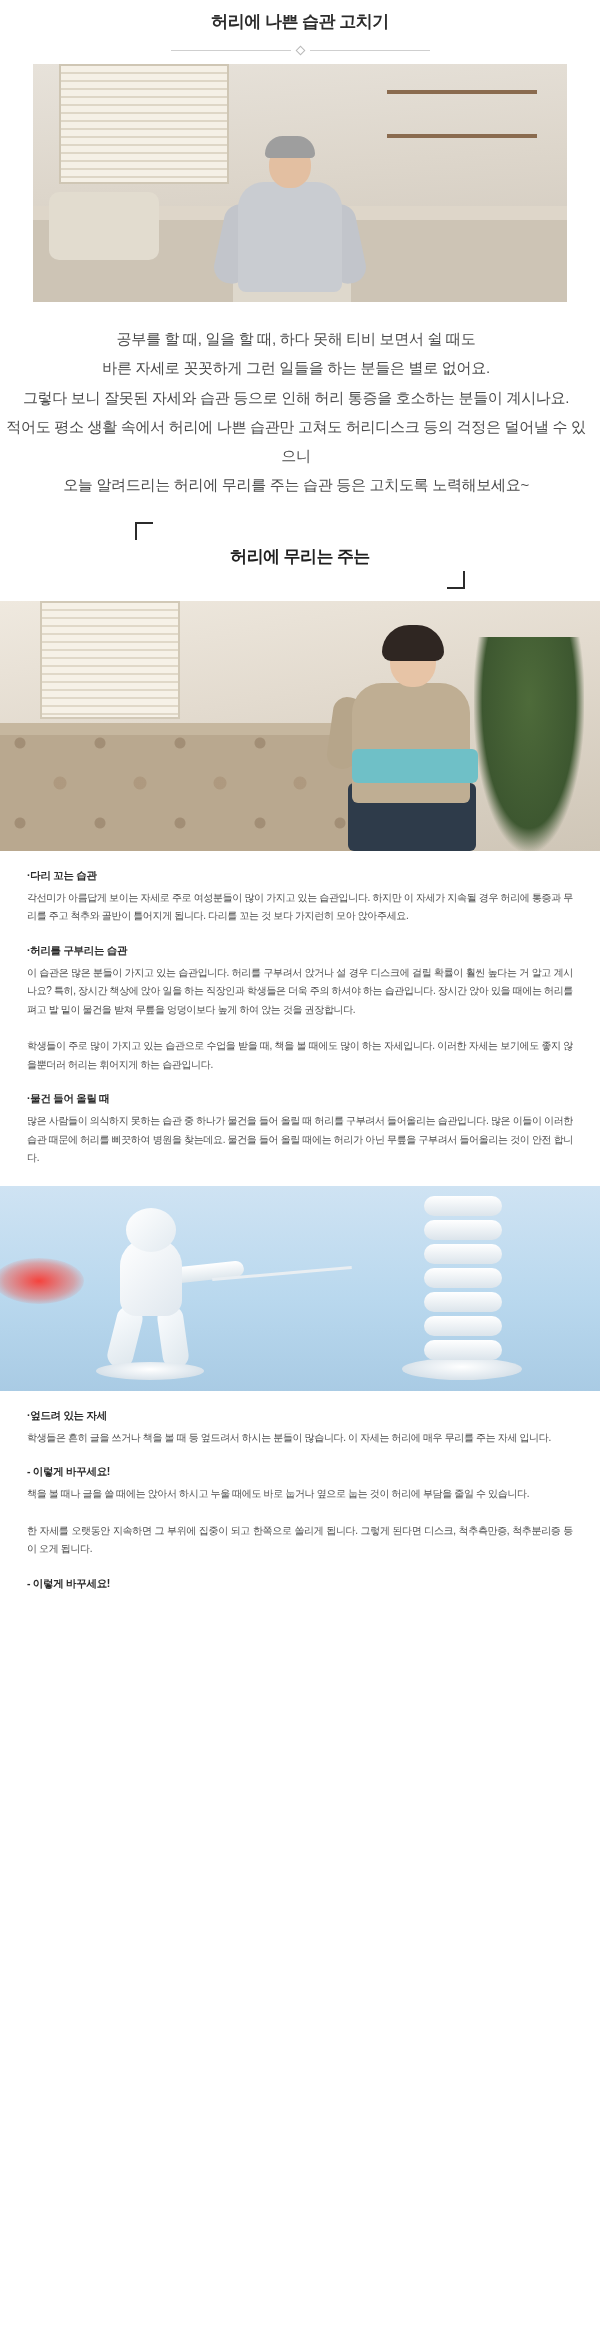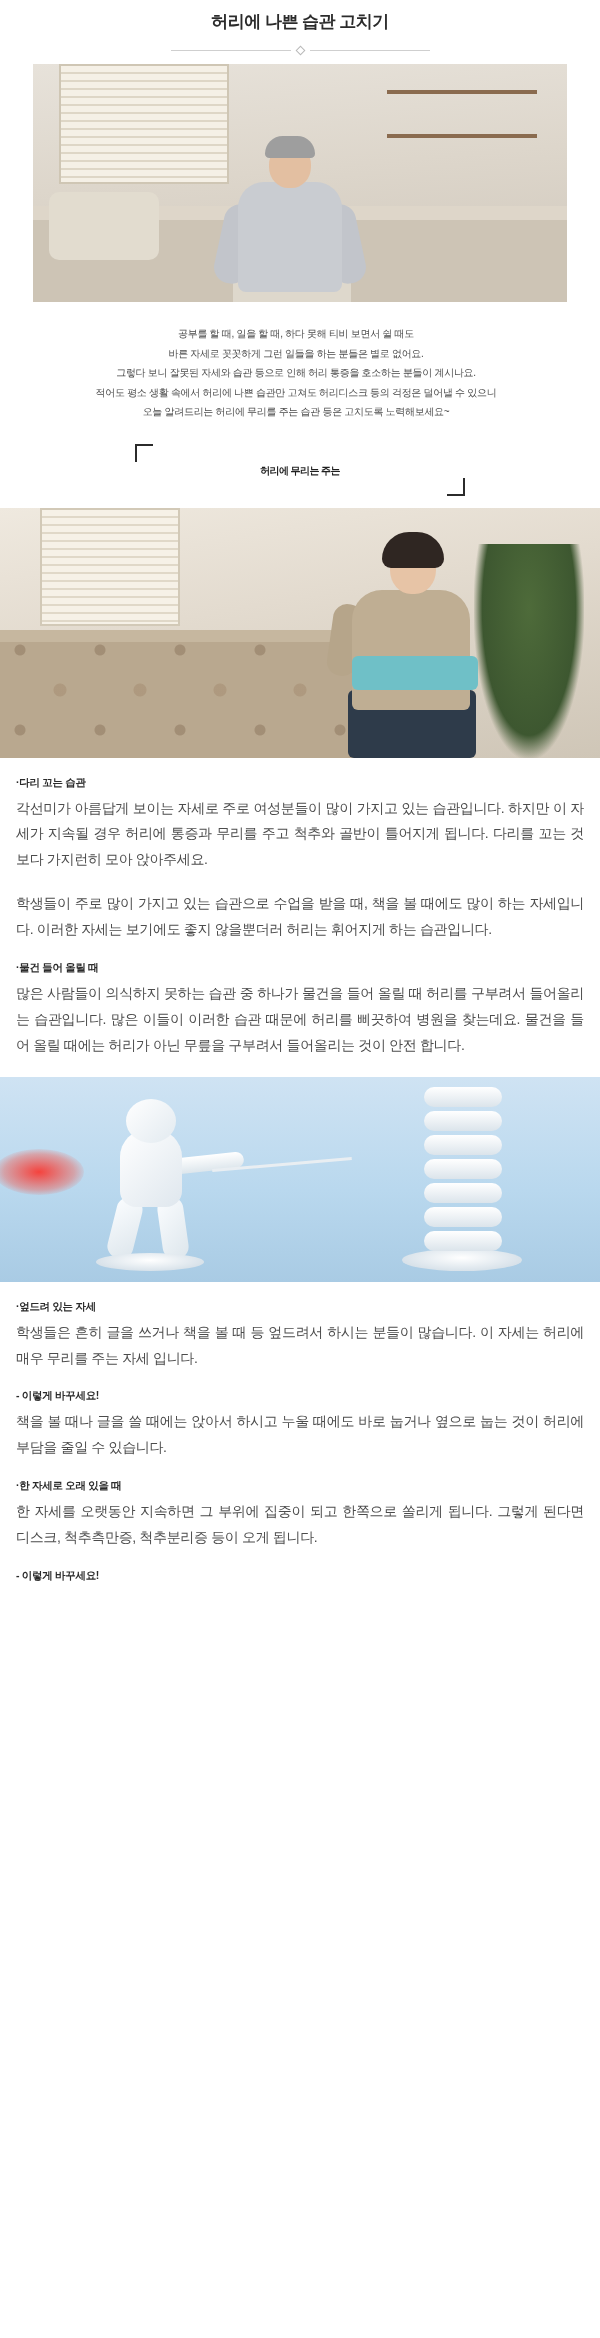--- a/index.html
+++ b/index.html
@@ -222,21 +222,21 @@
   }
   .spine-base {
     position:absolute; right: 78px; top: 172px; width: 120px; height: 22px;
     background: radial-gradient(ellipse at 50% 40%, #ffffff, #c8d6e1);
     border-radius: 50%;
   }
 
   
   .intro {
     text-align: center;
-    font-size: 10px;
+    font-size: 15px;
     line-height: 1.95;
     color: #4a4a4a;
     letter-spacing: -0.3px;
     margin: 22px 8px 8px 0;
   }
 
   
   .bracket-block {
     position: relative;
     width: 330px;
@@ -253,43 +253,43 @@
     left: 0; top: 0;
     border-left: 2px solid #2b2b2b;
     border-top: 2px solid #2b2b2b;
   }
   .bracket-block .bk.br {
     right: 0; bottom: 0;
     border-right: 2px solid #2b2b2b;
     border-bottom: 2px solid #2b2b2b;
   }
   .bracket-line {
-    font-size: 10px;
+    font-size: 17px;
     font-weight: bold;
     color: #1f1f1f;
     letter-spacing: -0.6px;
     line-height: 2.2;
   }
 
   
   .content {
-    padding: 0 16px;
+    padding: 0 27px;
   }
   .sec {
     margin-top: 18px;
   }
   .sec-head {
     font-size: 10.5px;
     font-weight: bold;
     color: #2b2b2b;
     letter-spacing: -0.3px;
     margin-bottom: 6px;
   }
   .sec-body {
-    font-size: 14px;
+    font-size: 10px;
     line-height: 1.85;
     color: #4c4c4c;
     letter-spacing: -0.35px;
     text-align: justify;
   }
 
   
   .callout-wrap {
     display: flex;
     justify-content: center;
@@ -371,20 +371,24 @@
     <div class="person-2-body"></div>
     <div class="person-2-belt"></div>
     <div class="person-2-head"></div>
     <div class="person-2-hair"></div>
   </div>
 
   <div class="content">
     <div class="sec">
       <div class="sec-head">·다리 꼬는 습관</div>
       <div class="sec-body">각선미가 아름답게 보이는 자세로 주로 여성분들이 많이 가지고 있는 습관입니다. 하지만 이 자세가 지속될 경우 허리에 통증과 무리를 주고 척추와 골반이 틀어지게 됩니다. 다리를 꼬는 것 보다 가지런히 모아 앉아주세요.</div>
+    </div>
+    <div class="sec">
+      <div class="sec-head">·허리를 구부리는 습관</div>
+      <div class="sec-body">이 습관은 많은 분들이 가지고 있는 습관입니다. 허리를 구부려서 앉거나 설 경우 디스크에 걸릴 확률이 훨씬 높다는 거 알고 계시나요? 특히, 장시간 책상에 앉아 일을 하는 직장인과 학생들은 더욱 주의 하셔야 하는 습관입니다. 장시간 앉아 있을 때에는 허리를 펴고 발 밑이 물건을 받쳐 무릎을 엉덩이보다 높게 하여 앉는 것을 권장합니다.</div>
     </div>
     <div class="sec">
       <div class="sec-body">학생들이 주로 많이 가지고 있는 습관으로 수업을 받을 때, 책을 볼 때에도 많이 하는 자세입니다. 이러한 자세는 보기에도 좋지 않을뿐더러 허리는 휘어지게 하는 습관입니다.</div>
     </div>
     <div class="sec">
       <div class="sec-head">·물건 들어 올릴 때</div>
       <div class="sec-body">많은 사람들이 의식하지 못하는 습관 중 하나가 물건을 들어 올릴 때 허리를 구부려서 들어올리는 습관입니다. 많은 이들이 이러한 습관 때문에 허리를 삐끗하여 병원을 찾는데요. 물건을 들어 올릴 때에는 허리가 아닌 무릎을 구부려서 들어올리는 것이 안전 합니다.</div>
     </div>
   </div>
 
@@ -413,21 +417,20 @@
   <div class="content">
     <div class="sec">
       <div class="sec-head">·엎드려 있는 자세</div>
       <div class="sec-body">학생들은 흔히 글을 쓰거나 책을 볼 때 등 엎드려서 하시는 분들이 많습니다. 이 자세는 허리에 매우 무리를 주는 자세 입니다.</div>
     </div>
     <div class="sec">
       <div class="sec-head">- 이렇게 바꾸세요!</div>
       <div class="sec-body">책을 볼 때나 글을 쓸 때에는 앉아서 하시고 누울 때에도 바로 눕거나 옆으로 눕는 것이 허리에 부담을 줄일 수 있습니다.</div>
     </div>
     <div class="sec">
-      <div class="sec-head">·한 자세로 오래 있을 때</div>
       <div class="sec-body">한 자세를 오랫동안 지속하면 그 부위에 집중이 되고 한쪽으로 쏠리게 됩니다. 그렇게 된다면 디스크, 척추측만증, 척추분리증 등이 오게 됩니다.</div>
     </div>
     <div class="sec">
       <div class="sec-head">- 이렇게 바꾸세요!</div>
     </div>
   </div>
 
   <div class="bottom-pad"></div>
 </div>
 

